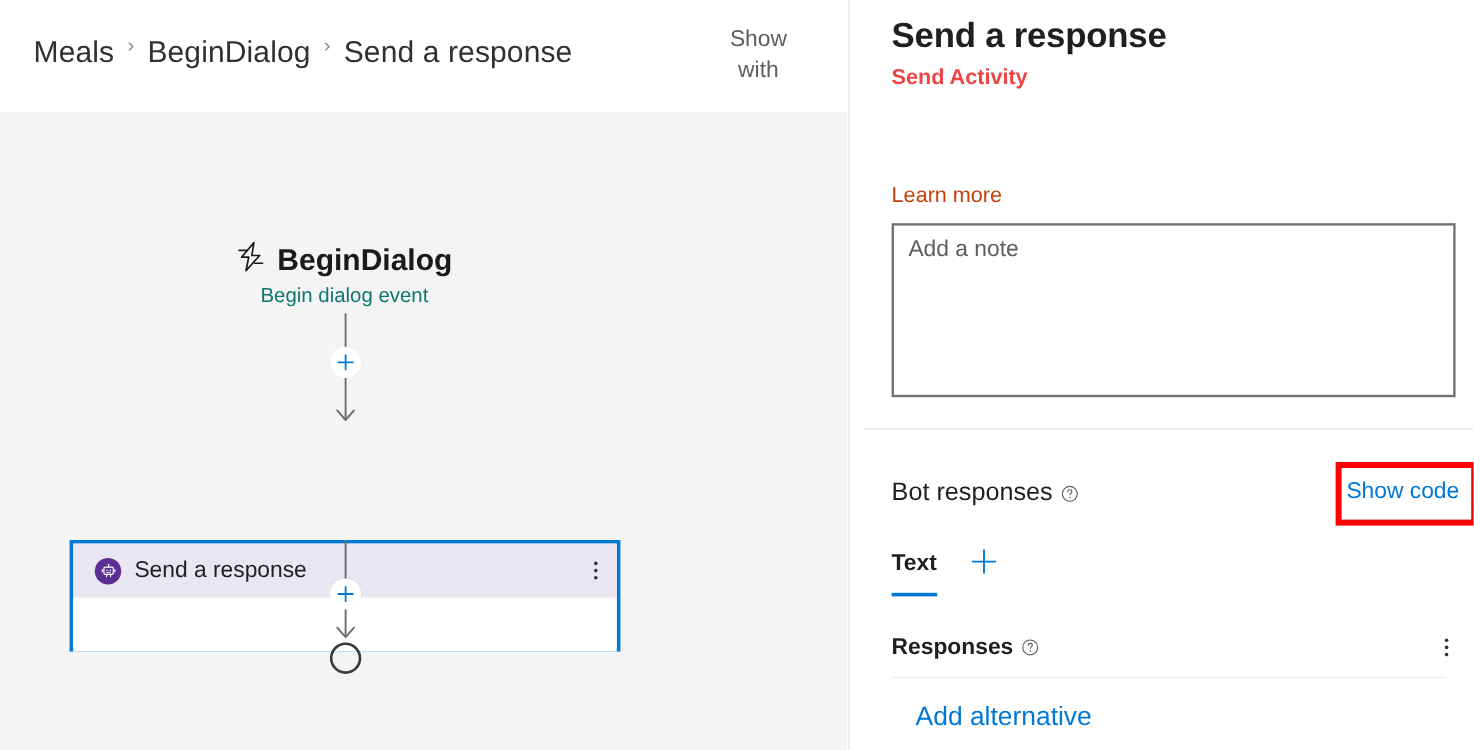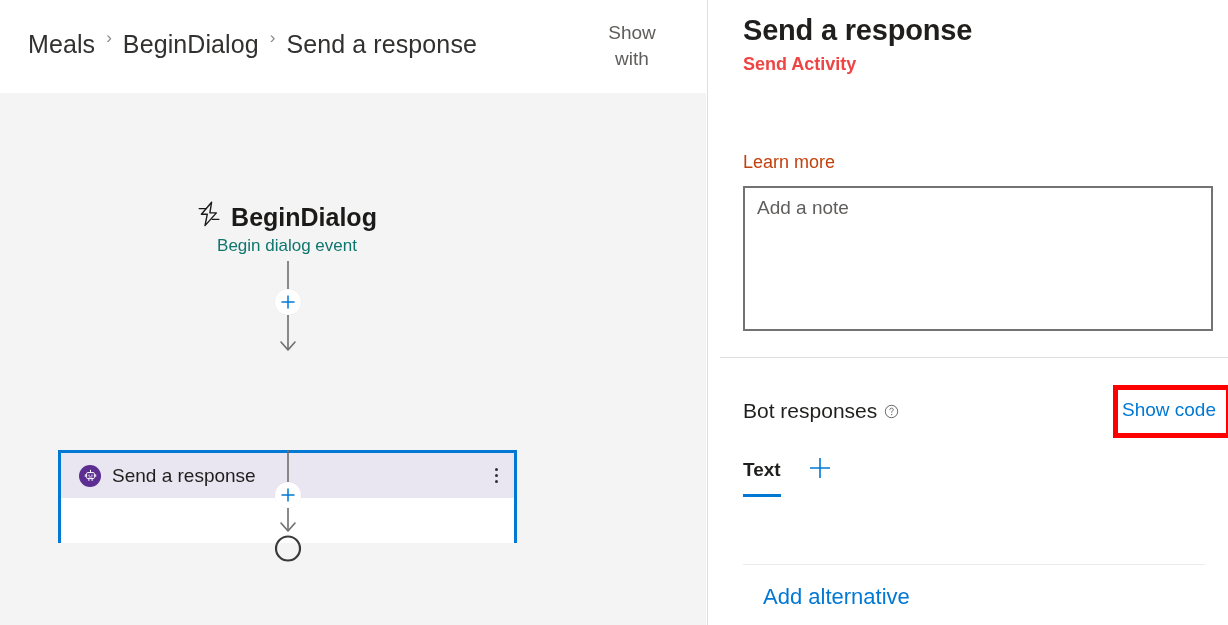--- a/index.html
+++ b/index.html
@@ -335,20 +335,37 @@
         <span>Text</span>
         <span id="tab-text-underline"></span>
       </div>
       <div id="tab-add">
         <svg width="26" height="26" viewBox="0 0 26 26" aria-hidden="true">
           <path d="M13 3 V23 M3 13 H23" stroke="#0078d4" stroke-width="1.6" stroke-linecap="butt"></path>
         </svg>
       </div>
     </div>
 
+    <div id="responses-row">
+      <span id="responses-label">
+        <span>Responses</span>
+        <span class="help-icon">
+          <svg width="15" height="15" viewBox="0 0 16 16" aria-hidden="true">
+            <circle cx="8" cy="8" r="6.6" fill="none" stroke="#605e5c" stroke-width="1"></circle>
+            <path d="M6.25 6.1 c0-1.0 0.85-1.7 1.8-1.7 c1.0 0 1.8 0.65 1.8 1.6 c0 1.35-1.65 1.3-1.65 2.85" fill="none" stroke="#605e5c" stroke-width="1" stroke-linecap="round"></path>
+            <circle cx="8.18" cy="11.3" r="0.72" fill="#605e5c"></circle>
+          </svg>
+        </span>
+      </span>
+      <span class="kebab">
+        <i></i>
+          <i></i>
+          <i></i>
+      </span>
+    </div>
 
     <div id="add-alternative">Add alternative</div>
 
   </div>
 
   <div id="responses-divider"></div>
   <div id="section-divider"></div>
 
   <div id="show-code-highlight"></div>
 

